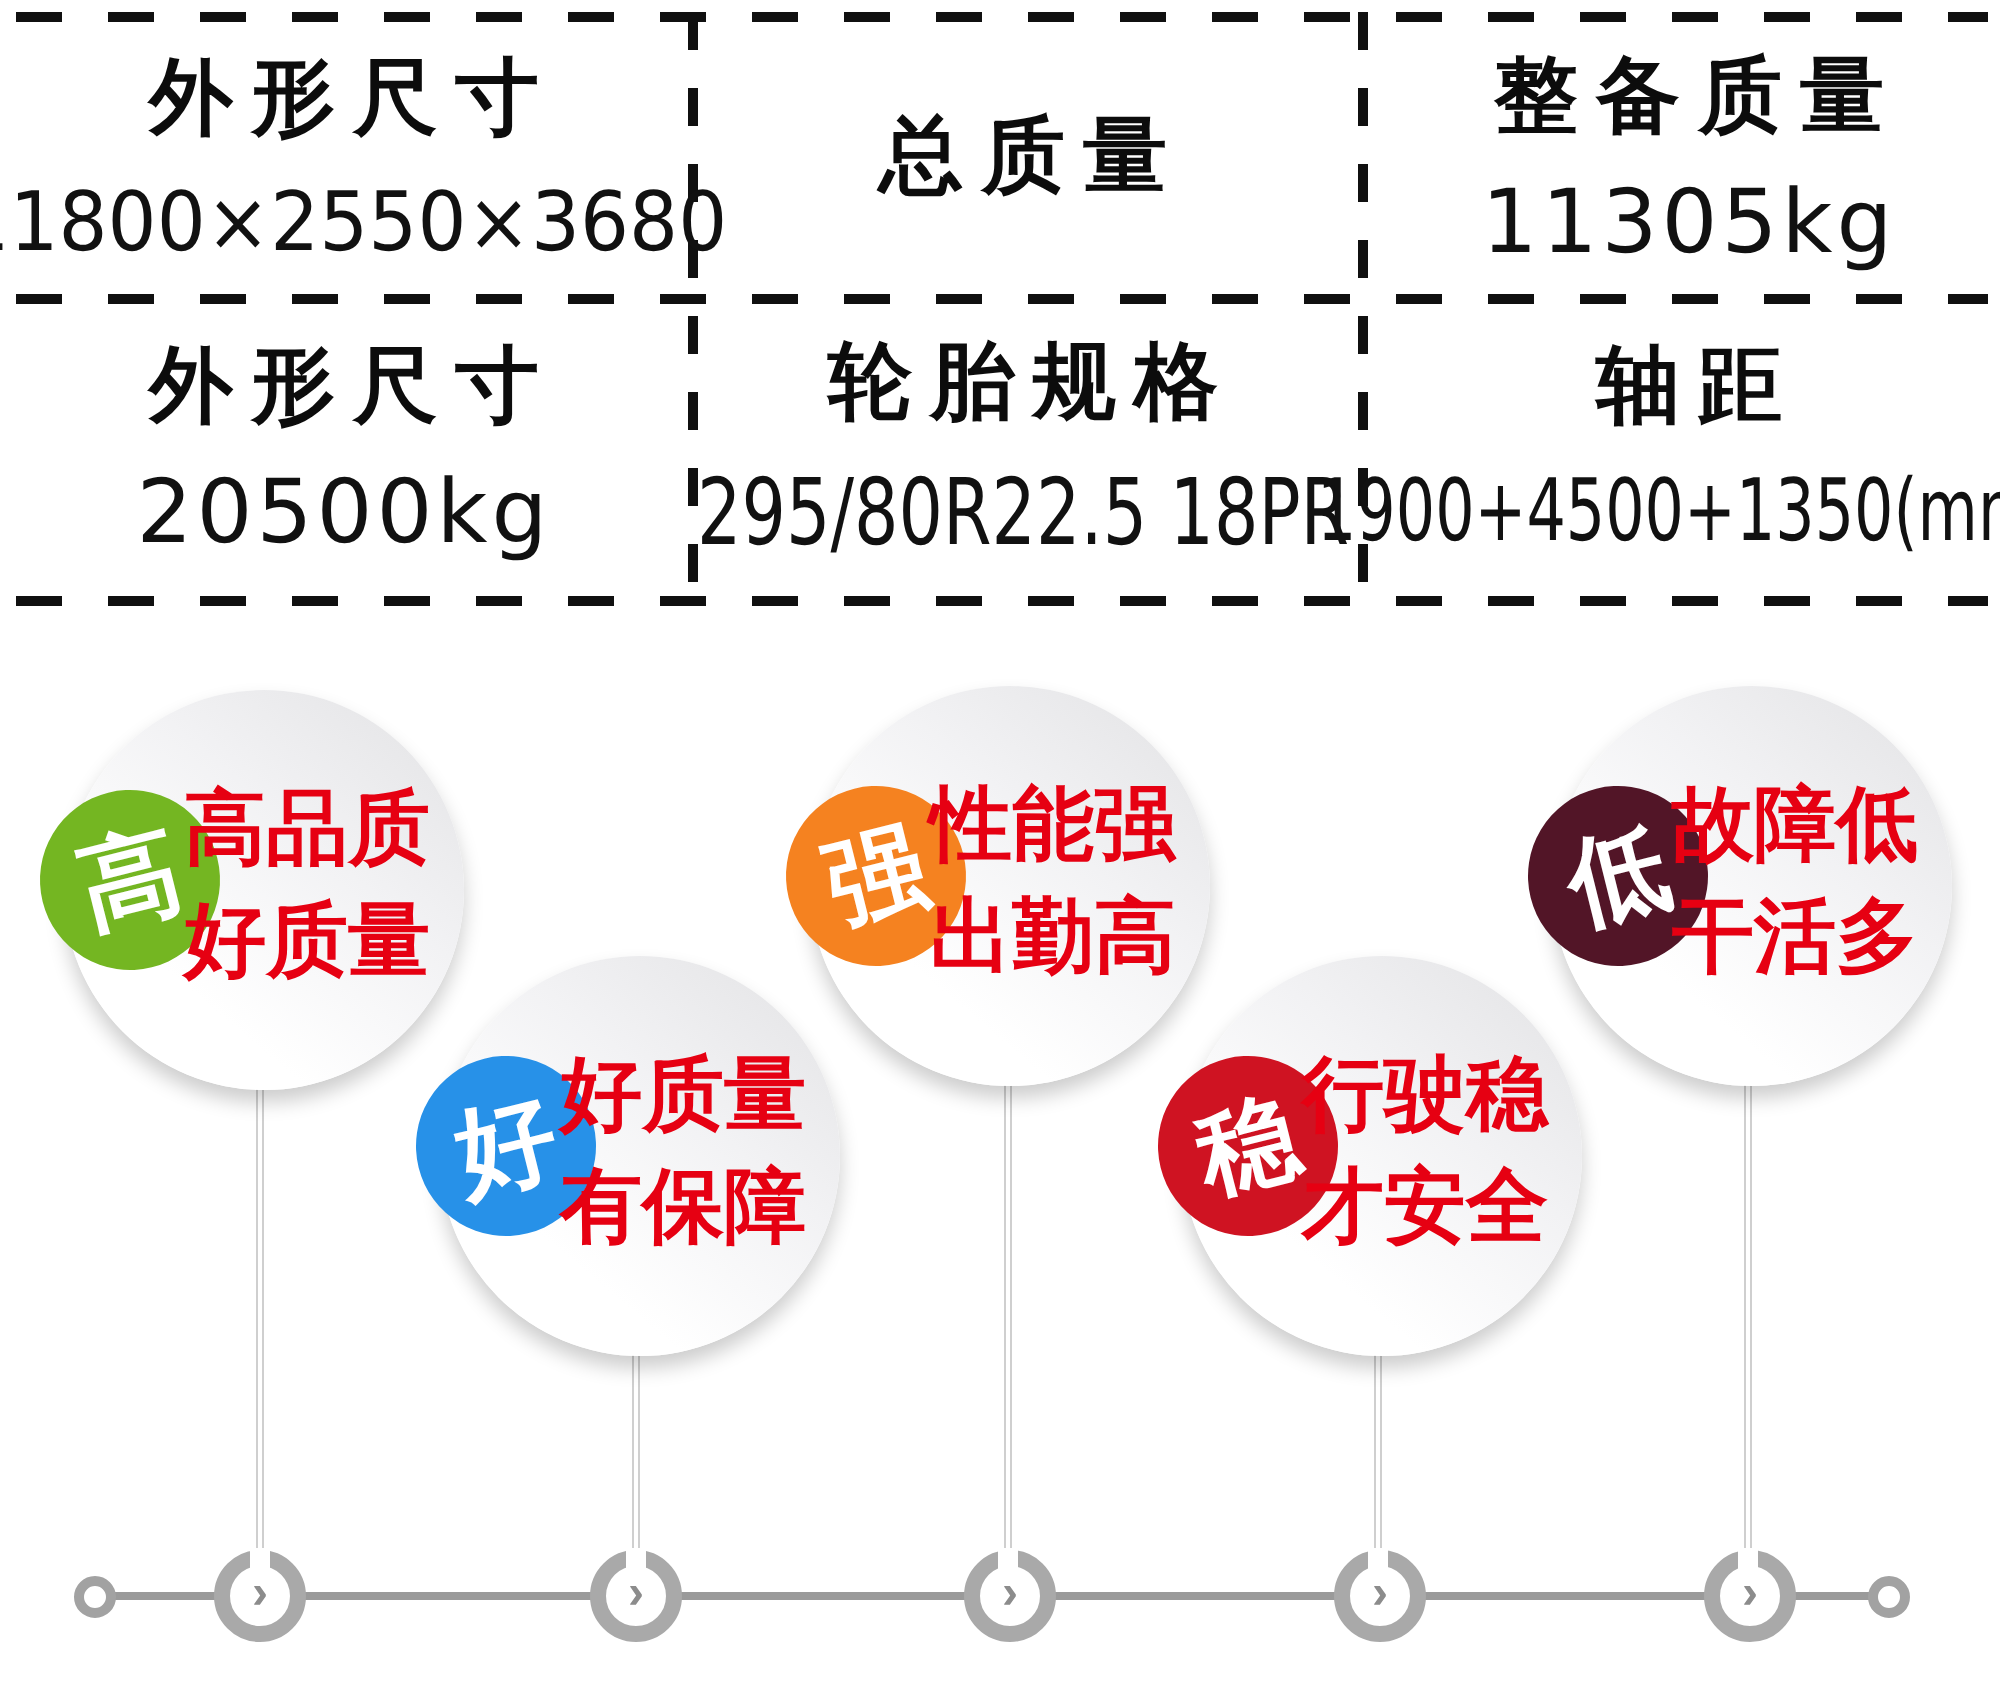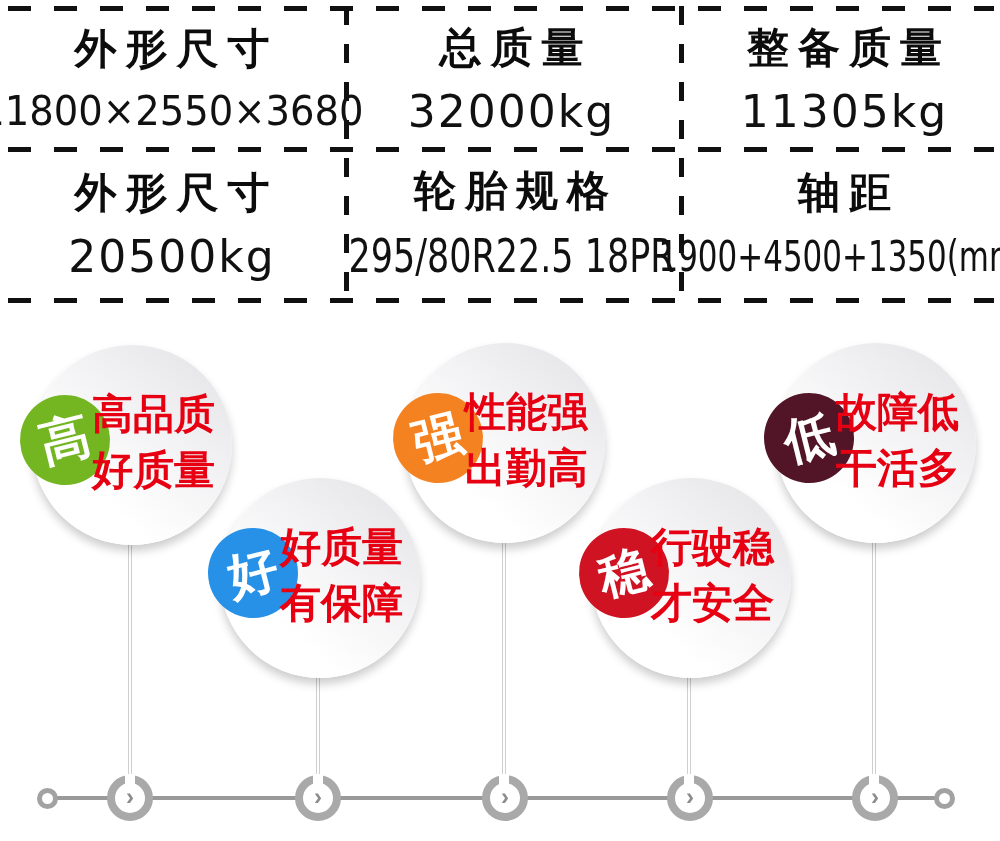--- a/index.html
+++ b/index.html
@@ -68,21 +68,20 @@
   <div class="hdash hd-bot"></div>
   <div class="vdash vd-1"></div>
   <div class="vdash vd-2"></div>
 
   <div class="cell r1 c1">
     <div class="spec-label">外形尺寸</div>
     <div class="spec-value v-dim">11800×2550×3680</div>
   </div>
   <div class="cell r1 c2">
     <div class="spec-label">总质量</div>
-    <div class="spec-value v-kg">32000kg</div>
   </div>
   <div class="cell r1 c3">
     <div class="spec-label">整备质量</div>
     <div class="spec-value v-kg">11305kg</div>
   </div>
   <div class="cell r2 c1">
     <div class="spec-label">外形尺寸</div>
     <div class="spec-value v-kg">20500kg</div>
   </div>
   <div class="cell r2 c2">

